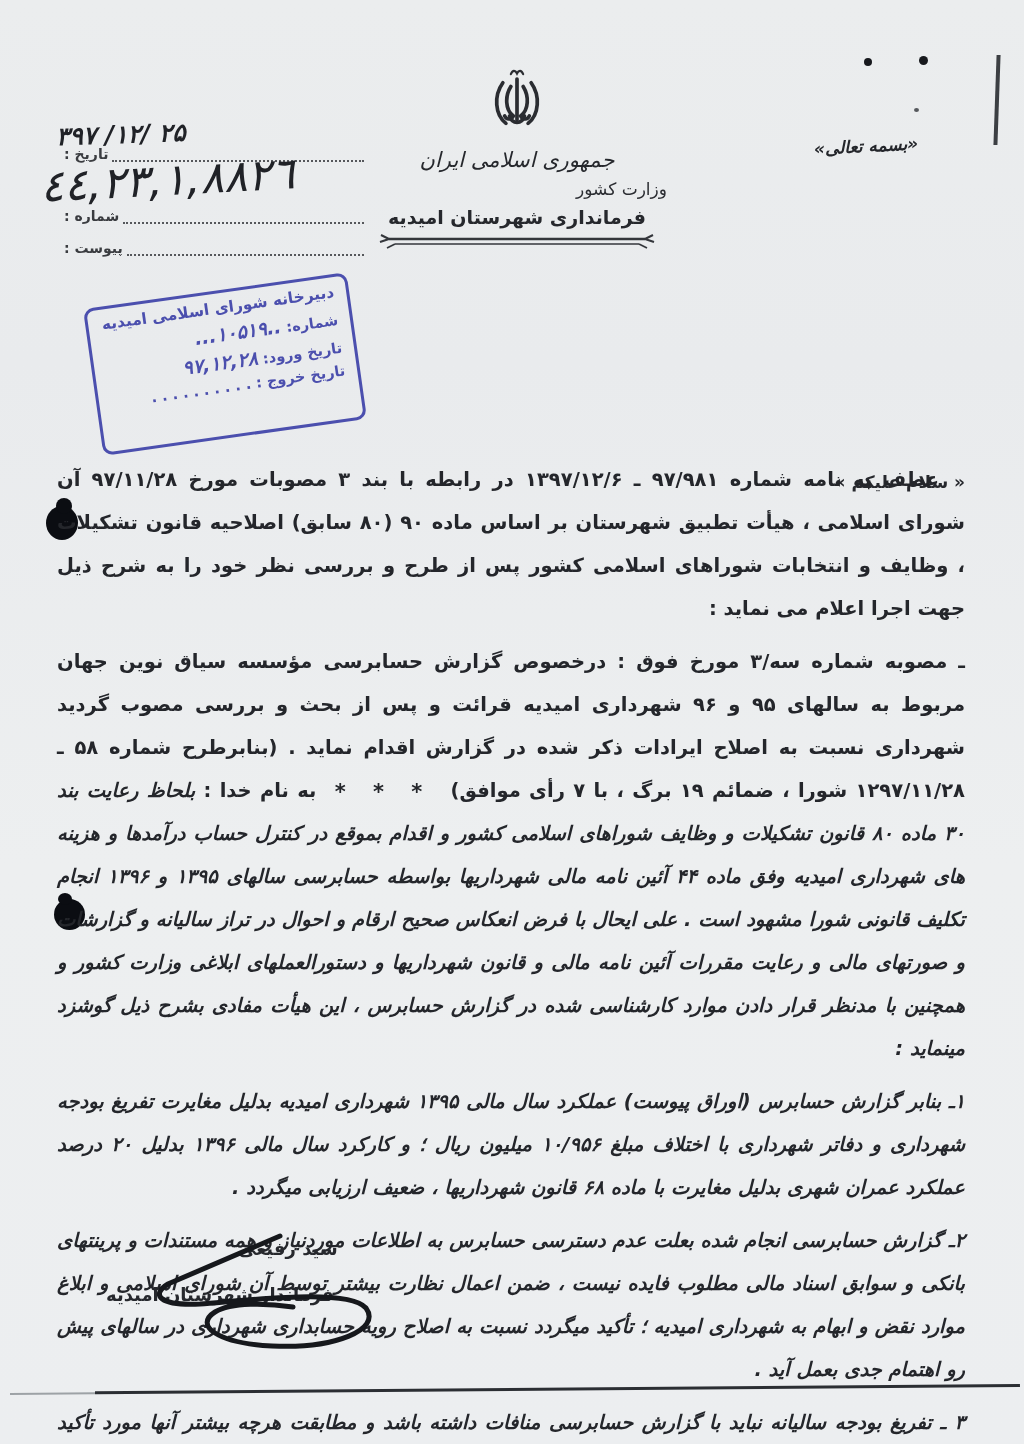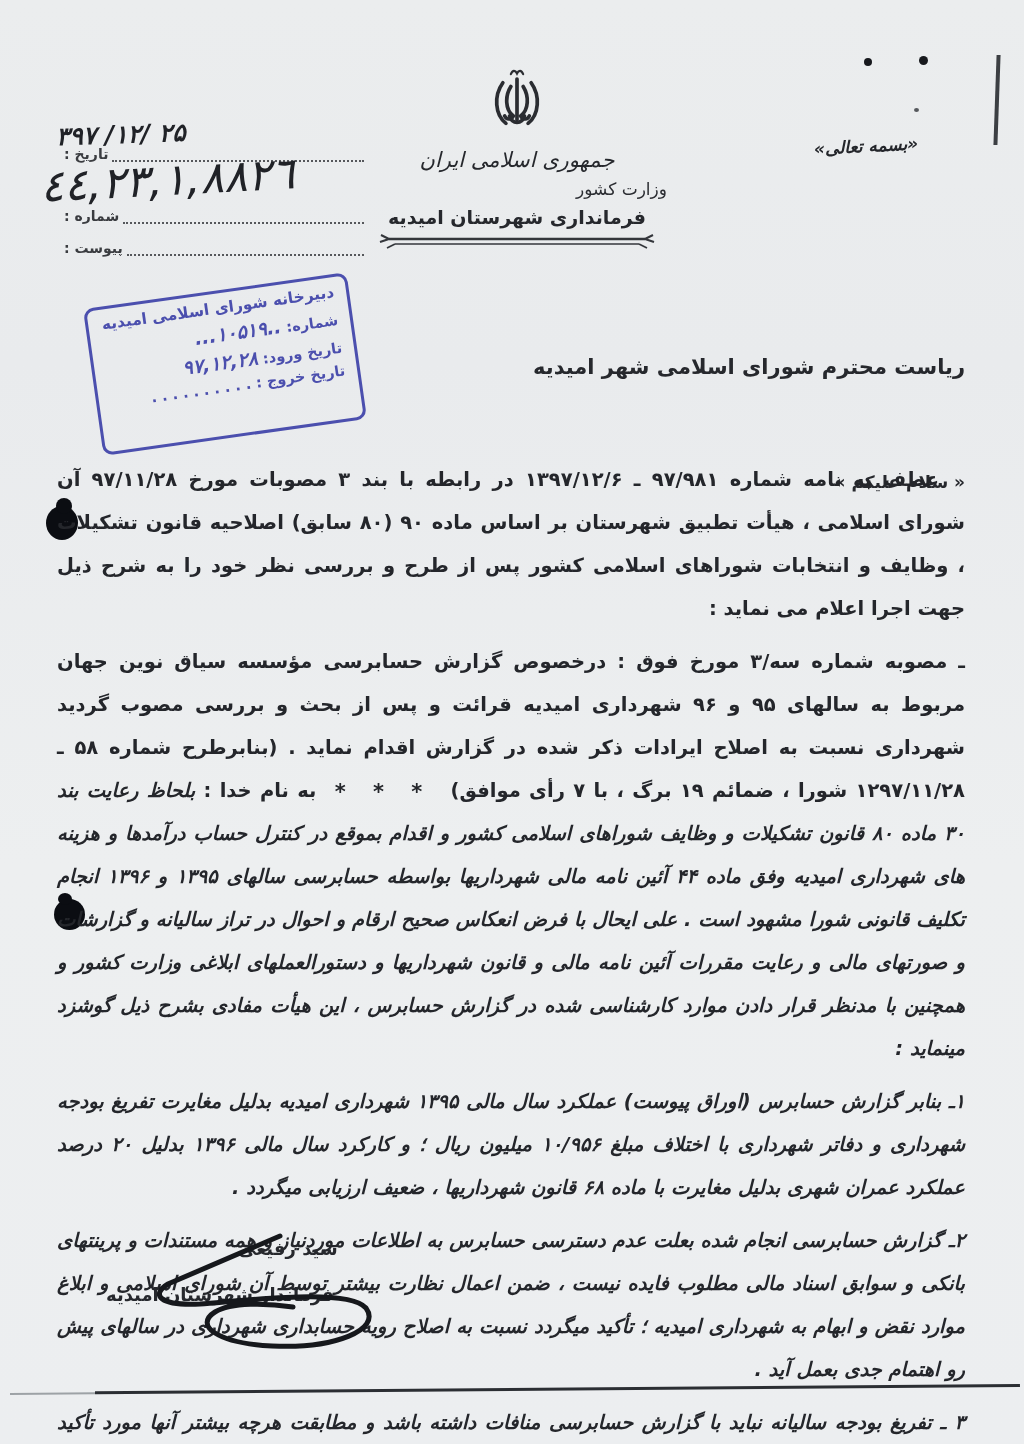--- a/index.html
+++ b/index.html
@@ -138,21 +138,20 @@
     <div class="s-row">
       <span>تاریخ ورود:</span>
       <span class="s-val">۹۷,۱۲,۲۸</span>
     </div>
     <div class="s-row">
       <span>تاریخ خروج :</span>
       <span>. . . . . . . . . .</span>
     </div>
   </div>
 
-  <div id="recipient" class="rtl">ریاست محترم شورای اسلامی شهر امیدیه</div>
   <div id="salutation" class="rtl">« سلام علیکم »</div>
 
   <div id="body">
     <p class="intro b">عطف به نامه شماره ۹۷/۹۸۱ ـ ۱۳۹۷/۱۲/۶ در رابطه با بند ۳ مصوبات مورخ ۹۷/۱۱/۲۸ آن شورای اسلامی ، هیأت تطبیق شهرستان بر اساس ماده ۹۰ (۸۰ سابق) اصلاحیه قانون تشکیلات ، وظایف و انتخابات شوراهای اسلامی کشور پس از طرح و بررسی نظر خود را به شرح ذیل جهت اجرا اعلام می نماید :</p>
     <p><span class="b">ـ </span><span class="b ul">مصوبه شماره سه/۳ مورخ فوق :</span><span class="b"> درخصوص گزارش حسابرسی مؤسسه سیاق نوین جهان مربوط به سالهای ۹۵ و ۹۶ شهرداری امیدیه قرائت و پس از بحث و بررسی مصوب گردید شهرداری نسبت به اصلاح ایرادات ذکر شده در گزارش اقدام نماید . (بنابرطرح شماره ۵۸ ـ ۱۲۹۷/۱۱/۲۸ شورا ، ضمائم ۱۹ برگ ، با ۷ رأی موافق) </span><span class="stars">* * *</span><span class="b"> به نام خدا : </span><span class="it">بلحاظ رعایت بند ۳۰ ماده ۸۰ قانون تشکیلات و وظایف شوراهای اسلامی کشور و اقدام بموقع در کنترل حساب درآمدها و هزینه های شهرداری امیدیه وفق ماده ۴۴ آئین نامه مالی شهرداریها بواسطه حسابرسی سالهای ۱۳۹۵ و ۱۳۹۶ انجام تکلیف قانونی شورا مشهود است . علی ایحال با فرض انعکاس صحیح ارقام و احوال در تراز سالیانه و گزارشات و صورتهای مالی و رعایت مقررات آئین نامه مالی و قانون شهرداریها و دستورالعملهای ابلاغی وزارت کشور و همچنین با مدنظر قرار دادن موارد کارشناسی شده در گزارش حسابرس ، این هیأت مفادی بشرح ذیل گوشزد مینماید :</span></p>
     <p class="item it">۱ـ بنابر گزارش حسابرس (اوراق پیوست) عملکرد سال مالی ۱۳۹۵ شهرداری امیدیه بدلیل مغایرت تفریغ بودجه شهرداری و دفاتر شهرداری با اختلاف مبلغ ۱۰/۹۵۶ میلیون ریال ؛ و کارکرد سال مالی ۱۳۹۶ بدلیل ۲۰ درصد عملکرد عمران شهری بدلیل مغایرت با ماده ۶۸ قانون شهرداریها ، ضعیف ارزیابی میگردد .</p>
     <p class="item it">۲ـ گزارش حسابرسی انجام شده بعلت عدم دسترسی حسابرس به اطلاعات موردنیاز و همه مستندات و پرینتهای بانکی و سوابق اسناد مالی مطلوب فایده نیست ، ضمن اعمال نظارت بیشتر توسط آن شورای اسلامی و ابلاغ موارد نقض و ابهام به شهرداری امیدیه ؛ تأکید میگردد نسبت به اصلاح رویه حسابداری شهرداری در سالهای پیش رو اهتمام جدی بعمل آید .</p>
     <p class="item it">۳ ـ تفریغ بودجه سالیانه نباید با گزارش حسابرسی منافات داشته باشد و مطابقت هرچه بیشتر آنها مورد تأکید است .</p>
 
   </div>

